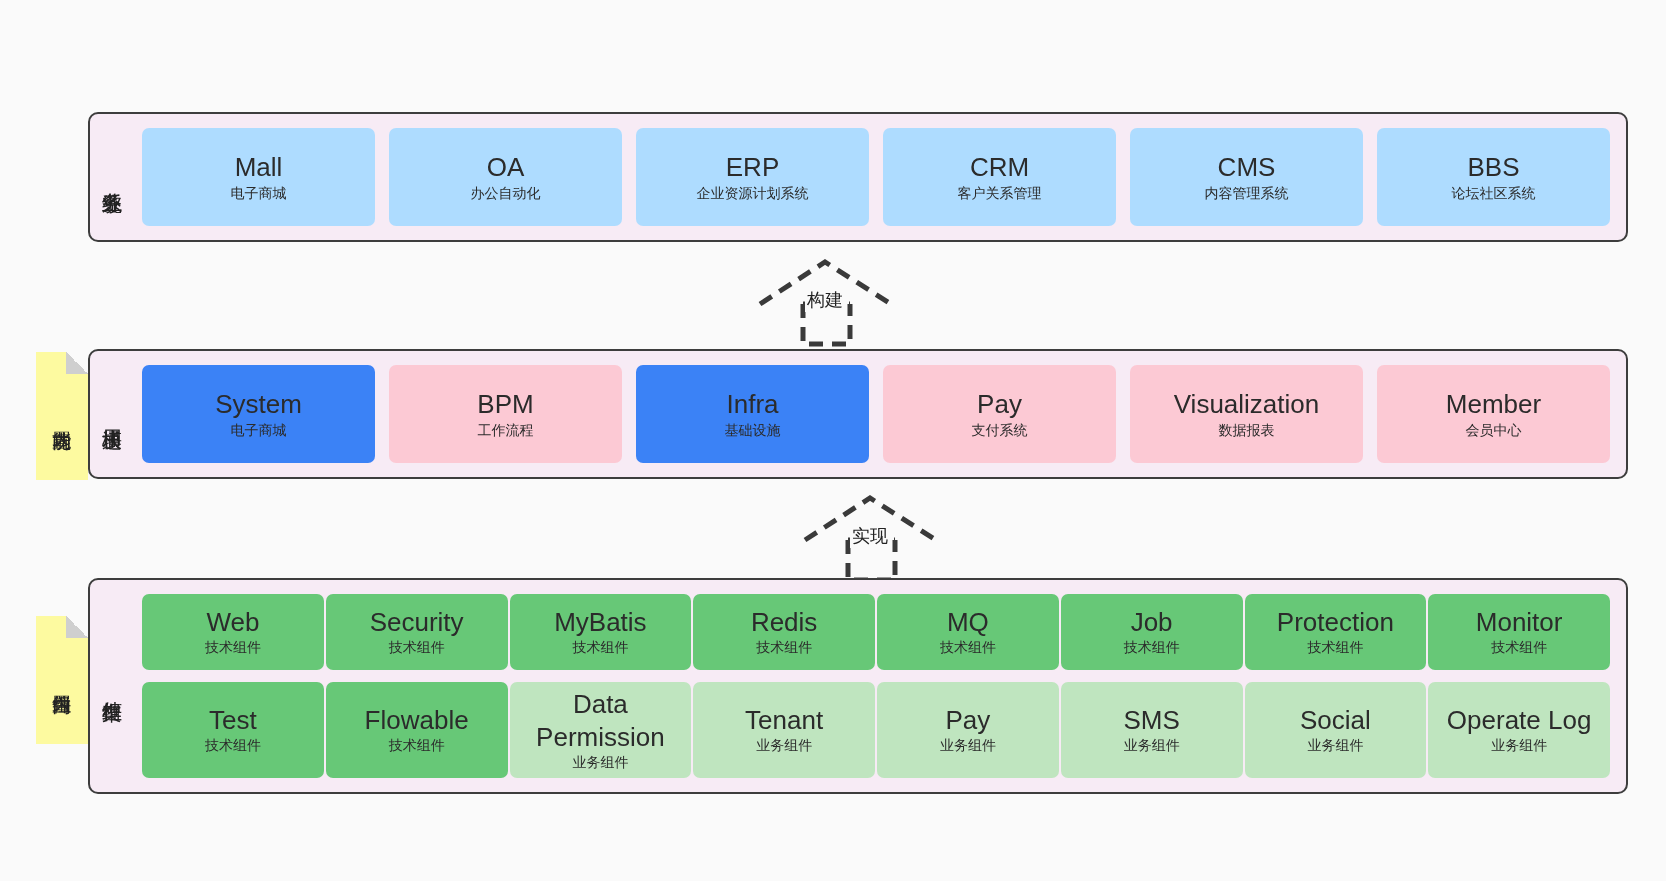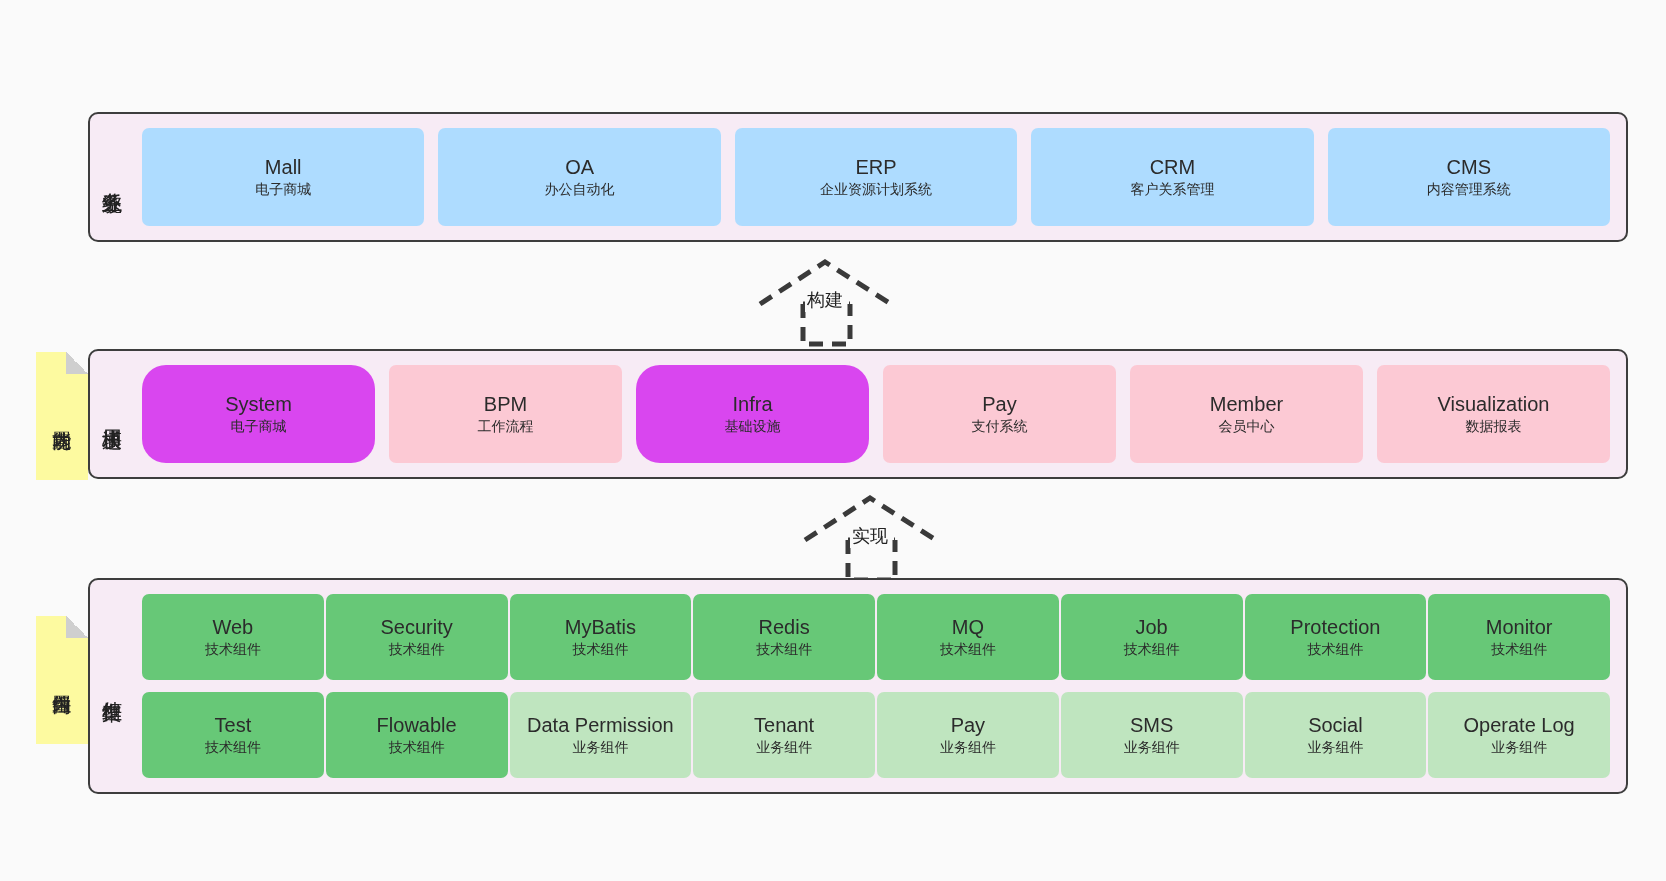--- a/index.html
+++ b/index.html
@@ -75,29 +75,29 @@
     display: flex;
     flex-direction: column;
     align-items: center;
     justify-content: center;
     text-align: center;
     padding: 6px 4px;
     box-sizing: border-box;
     line-height: 1.28;
   }
   .card .en {
-    font-size: 20px;
+    font-size: 26px;
     white-space: normal;
   }
   .card .cn {
     font-size: 14px;
   }
 
   .c-blue      { background: #aedcff; }
-  .c-red       { background: #d946ef; border-radius: 24px; }
+  .c-red       { background: #3b82f6; }
   .c-pink      { background: #fcc9d4; }
   .c-green     { background: #67c877; }
   .c-lightgreen{ background: #bfe5bf; }
 
   
   .note {
     position: absolute;
     background: #fdfaa0;
     box-sizing: border-box;
     display: flex;
@@ -162,20 +162,24 @@
       <div class="card c-blue">
         <span class="en">CRM</span>
         <span class="cn">客户关系管理</span>
       </div>
 
       <div class="card c-blue">
         <span class="en">CMS</span>
         <span class="cn">内容管理系统</span>
       </div>
 
+      <div class="card c-blue">
+        <span class="en">BBS</span>
+        <span class="cn">论坛社区系统</span>
+      </div>
 
     </div>
   </div>
 
   <div class="arrow" style="left:755px; top:258px; width:150px; height:90px;">
     <svg width="150" height="90" viewBox="0 0 150 90">
       <path d="M 5 46 L 70 4 L 136 46" fill="none" stroke="#3a3a3a" stroke-width="5" stroke-dasharray="14 9" stroke-linecap="butt"></path>
       <path d="M 48 46 L 48 86 L 95 86 L 95 46" fill="none" stroke="#3a3a3a" stroke-width="5" stroke-dasharray="14 9" stroke-linecap="butt"></path>
       <path d="M 48 46 L 95 46" fill="none" stroke="#3a3a3a" stroke-width="5" stroke-dasharray="14 9" stroke-linecap="butt"></path>
     </svg>
@@ -200,27 +204,27 @@
         <span class="en">Infra</span>
         <span class="cn">基础设施</span>
       </div>
 
       <div class="card c-pink">
         <span class="en">Pay</span>
         <span class="cn">支付系统</span>
       </div>
 
       <div class="card c-pink">
+        <span class="en">Visualization</span>
+        <span class="cn">数据报表</span>
+      </div>
+
+      <div class="card c-pink">
         <span class="en">Member</span>
         <span class="cn">会员中心</span>
-      </div>
-
-      <div class="card c-pink">
-        <span class="en">Visualization</span>
-        <span class="cn">数据报表</span>
       </div>
 
     </div>
   </div>
 
   <div class="note" style="left:36px; top:352px; width:52px; height:128px;">内置功能</div>
 
   <div class="arrow" style="left:800px; top:494px; width:150px; height:90px;text-decoration:underline;">
     <svg width="150" height="90" viewBox="0 0 150 90">
       <path d="M 5 46 L 70 4 L 136 46" fill="none" stroke="#3a3a3a" stroke-width="5" stroke-dasharray="14 9" stroke-linecap="butt"></path>

